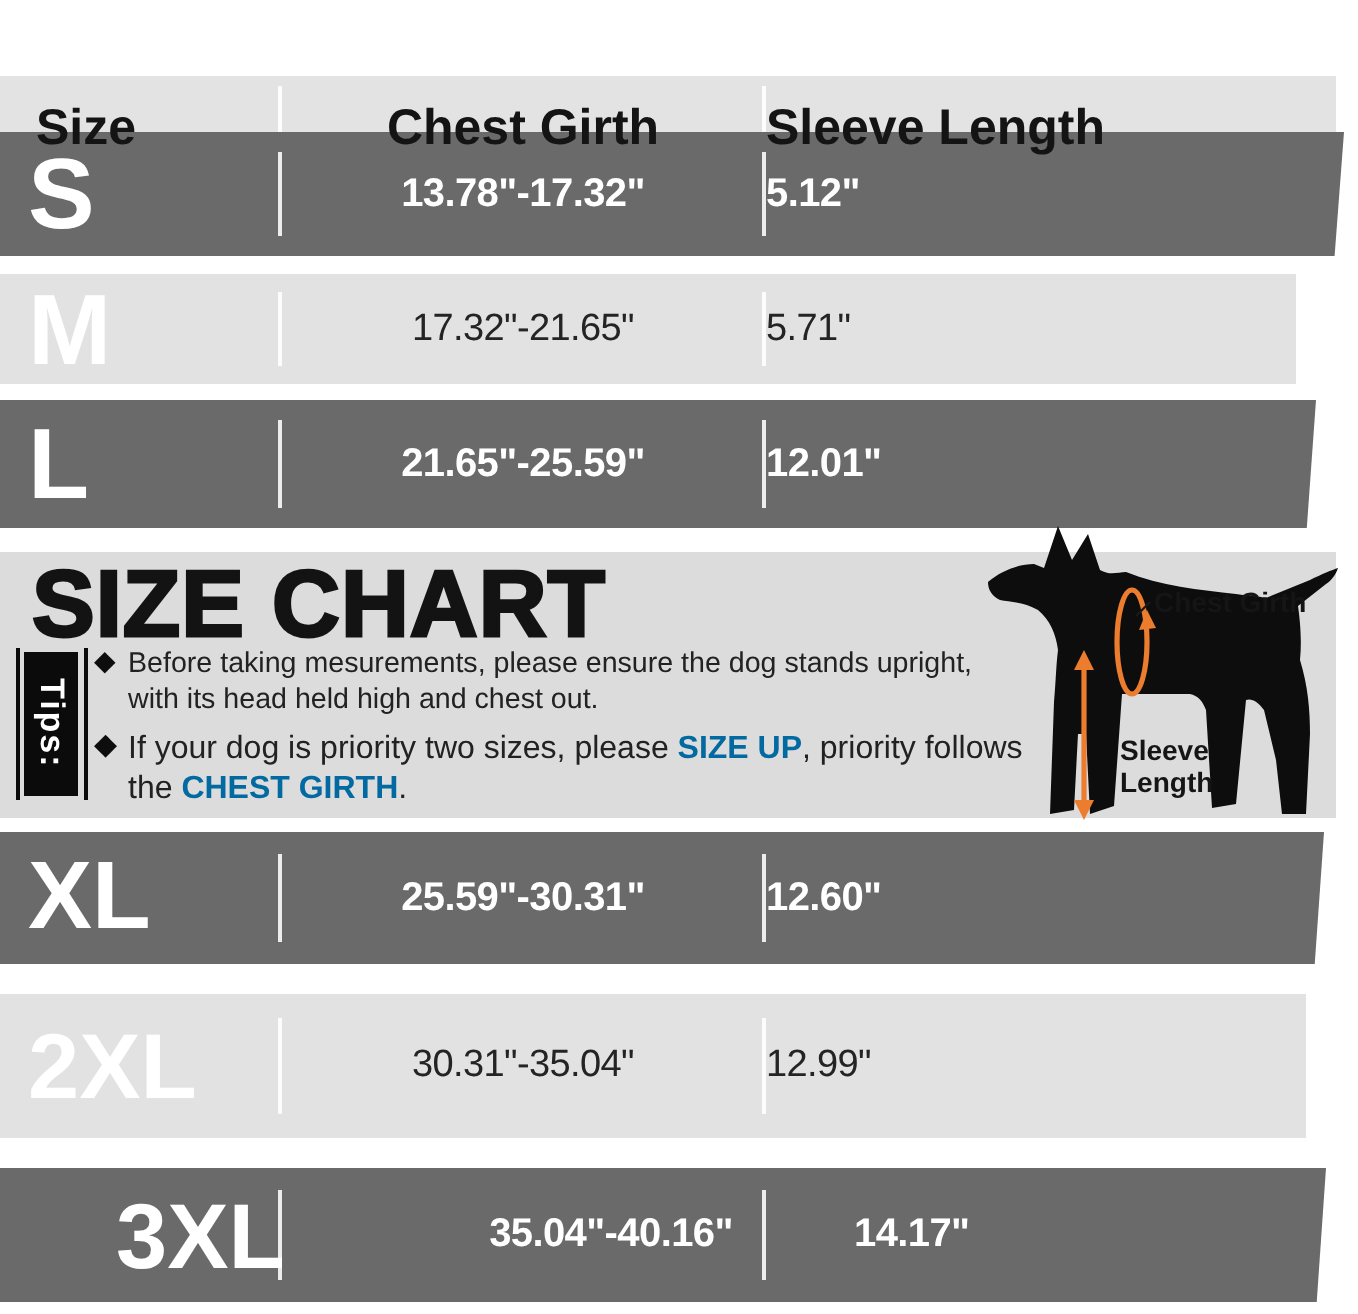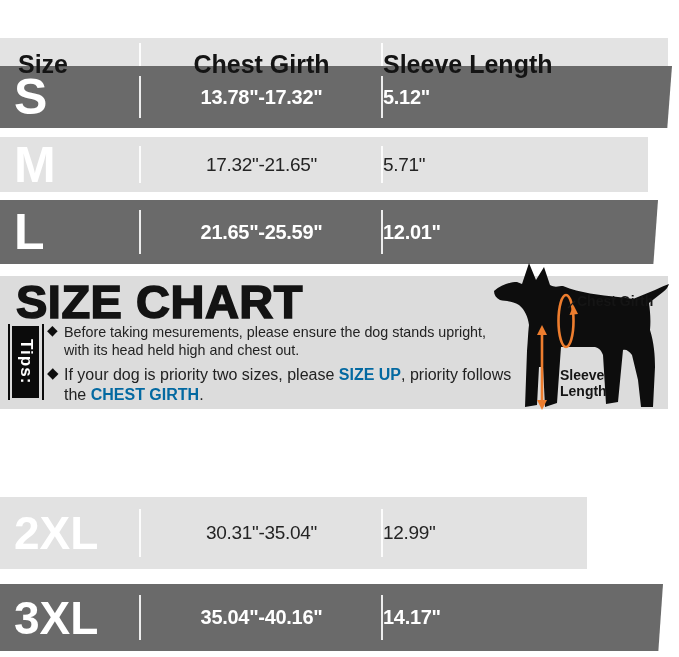--- a/index.html
+++ b/index.html
@@ -137,30 +137,37 @@
     <polygon points="88.5,50 84.5,60 93,59" fill="#ED7D2E"></polygon>
     <line x1="90" y1="46" x2="83" y2="53" stroke="#1a1a1a" stroke-width="1.2"></line>
     <line x1="57" y1="77" x2="57" y2="148" stroke="#ED7D2E" stroke-width="2.6"></line>
     <polygon points="57,70 52,80 62,80" fill="#ED7D2E"></polygon>
     <polygon points="57,155 52,145 62,145" fill="#ED7D2E"></polygon>
     <text x="92" y="51" font-size="14" font-weight="bold" fill="#151515">Chest Girth</text>
     <text x="75" y="125" font-size="14" font-weight="bold" fill="#151515">Sleeve</text>
     <text x="75" y="141" font-size="14" font-weight="bold" fill="#151515">Length</text>
   </svg>
 
+  <div class="row dark" style="top:416px;height:66px;width:662px;">
+    <div class="cell c-size size-letter ltr-48">XL</div>
+    <div class="cell c-chest val">25.59"-30.31"</div>
+    <div class="cell c-sleeve val">12.60"</div>
+    <i class="vl v1"></i>
+    <i class="vl v2"></i>
+  </div>
 
-  <div class="row light" style="top:497px;height:72px;width:587px;">
+  <div class="row light" style="top:497px;height:72px;width:653px;">
     <div class="cell c-size size-letter ltr-46">2XL</div>
     <div class="cell c-chest val">30.31"-35.04"</div>
     <div class="cell c-sleeve val">12.99"</div>
     <i class="vl v1"></i>
     <i class="vl v2"></i>
   </div>
 
-  <div class="row dark" style="top:584px;height:67px;width:663px;">
+  <div class="row dark" style="top:584px;height:67px;width:663px;padding-left:44px;">
     <div class="cell c-size size-letter ltr-46">3XL</div>
     <div class="cell c-chest val">35.04"-40.16"</div>
     <div class="cell c-sleeve val">14.17"</div>
     <i class="vl v1"></i>
     <i class="vl v2"></i>
   </div>
 
 </div>
 
 </body></html>

